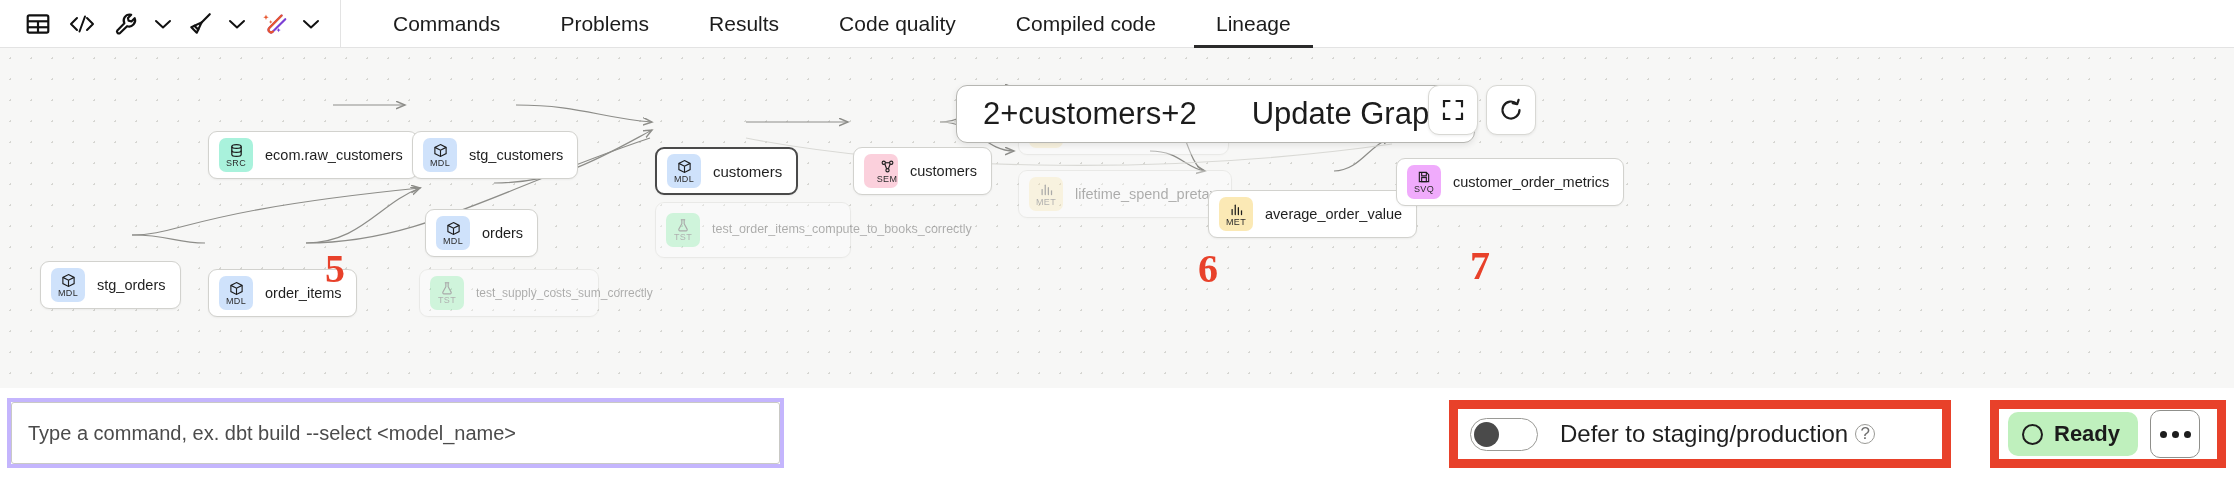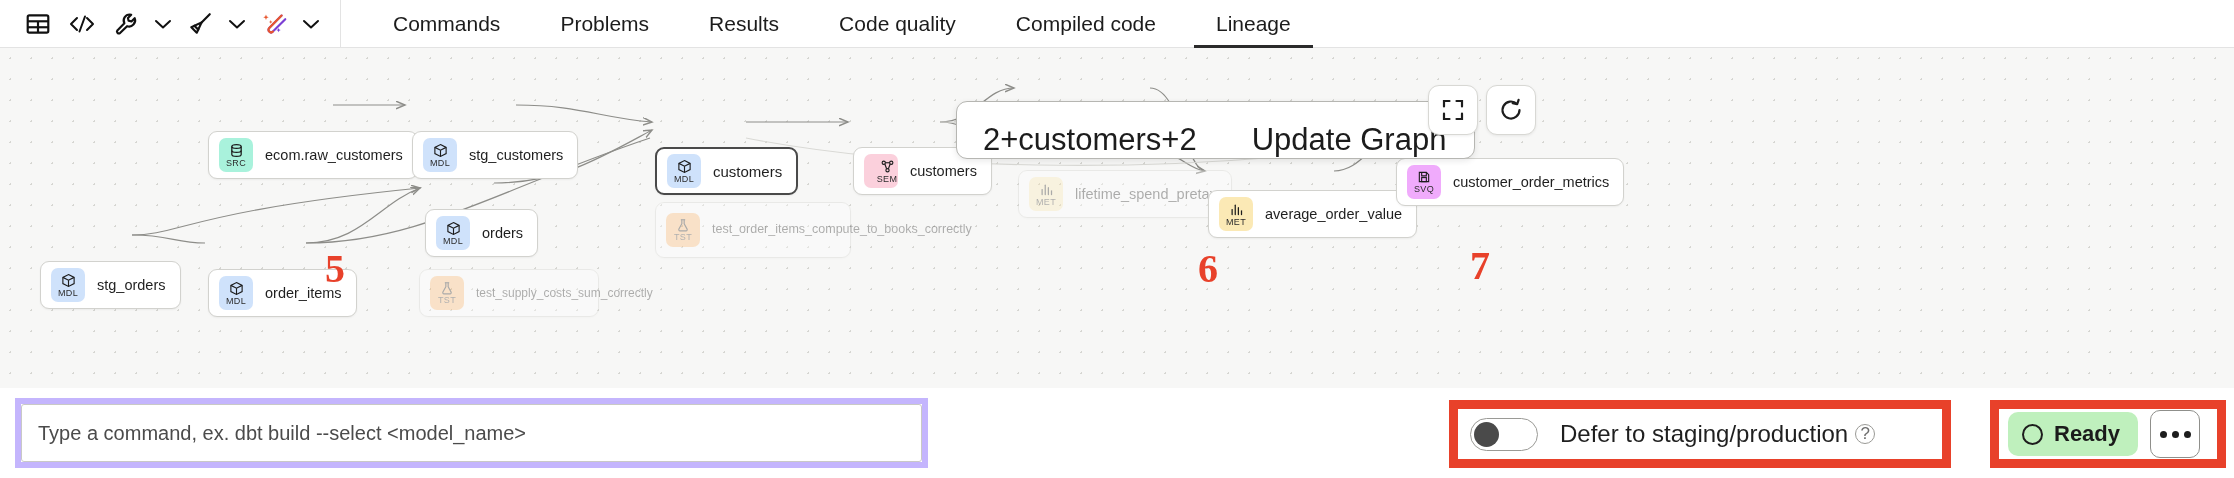--- a/index.html
+++ b/index.html
@@ -62,32 +62,31 @@
   .badge{
     width:34px; height:34px; border-radius:7px;
     display:flex; flex-direction:column; align-items:center; justify-content:center;
     flex:none; line-height:1;text-align:center;
   }
   .badge-sr{ font-size:9px; letter-spacing:.3px; margin-top:1px; color:#2c2c2c; font-weight:400;}
   .badge.src{ background:#a9f2dc; }
   .badge.mdl{ background:#cfe2fb; }
   .badge.sem{ background:#fbd0dc;padding-left:12px; }
   .badge.met{ background:#fbe9b5; }
-  .badge.tst{ background:#fdba74; }
+  .badge.tst{ background:#86efac; }
   .badge.svq{ background:#f0abfc; }
   .nlabel{ font-size:14.5px; color:#1f1f1f; margin-left:12px; white-space:nowrap; }
   .node.sel .nlabel{ font-size:15px; }
   .glyph svg{ display:block; }
 
   
   .overlay{
     position:absolute; background:#fff; border:1px solid #b6b6b2; border-radius:11px;
-    display:flex; align-items:flex-end; box-shadow:0 2px 6px rgba(0,0,0,.09);
+    display:flex; align-items:center; box-shadow:0 2px 6px rgba(0,0,0,.09);
     overflow:hidden;
-    margin-top:16px;
   }
   .ov-text{
     display:flex; align-items:center; padding:0 26px;
     font-size:31px; color:#1c1c1c; white-space:nowrap;
   }
   .ov-div{ width:1px; background:#b9b9b5; }
   .ov-btn{
     display:flex; align-items:center; padding:0 28px;
     font-size:31px; color:#1c1c1c; white-space:nowrap; cursor:pointer;
   }
@@ -99,22 +98,22 @@
     display:flex; align-items:center; justify-content:center; cursor:pointer;
     box-shadow:0 1px 3px rgba(0,0,0,.07);
   }
 
   
   .bottom{
     position:absolute; left:0; top:388px; width:2234px; height:90px;
     background:#fff; display:flex; align-items:center;
   }
   .cmd-wrap{
-    position:absolute; left:15px; top:398px; width:913px; height:70px;
-    border:6px solid #c4b5fd;
+    position:absolute; left:7px; top:398px; width:777px; height:70px;
+    border:4px solid #c4b5fd;
   }
   .cmd-input{
     width:100%; height:100%; border:1px solid #c9c9c5; border-radius:3px;
     background:#fff; font-size:20px; color:#4b4b4b; padding:0 16px;
     font-family:"Liberation Sans", sans-serif; outline:none;
   }
   .cmd-input::placeholder{ color:#4b4b4b; opacity:1; }
 
   .defer-wrap{
     position:absolute; left:1449px; top:400px; width:502px; height:68px;

